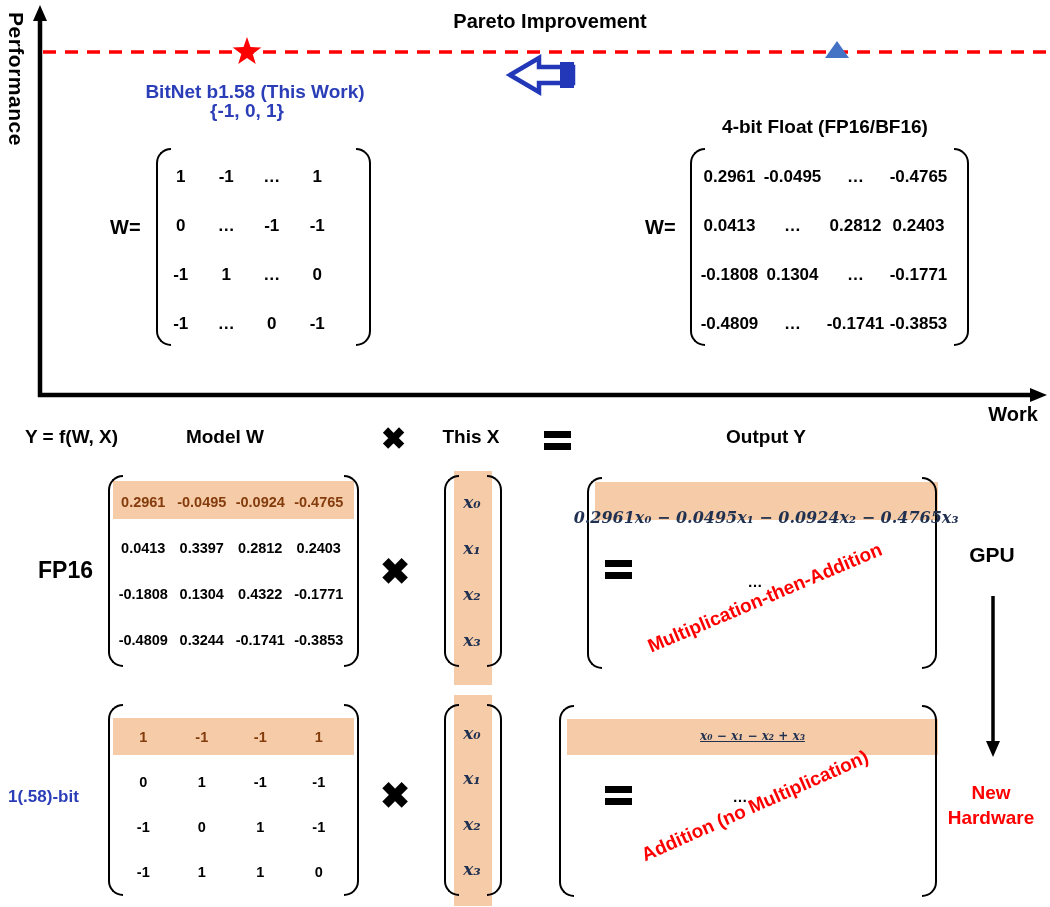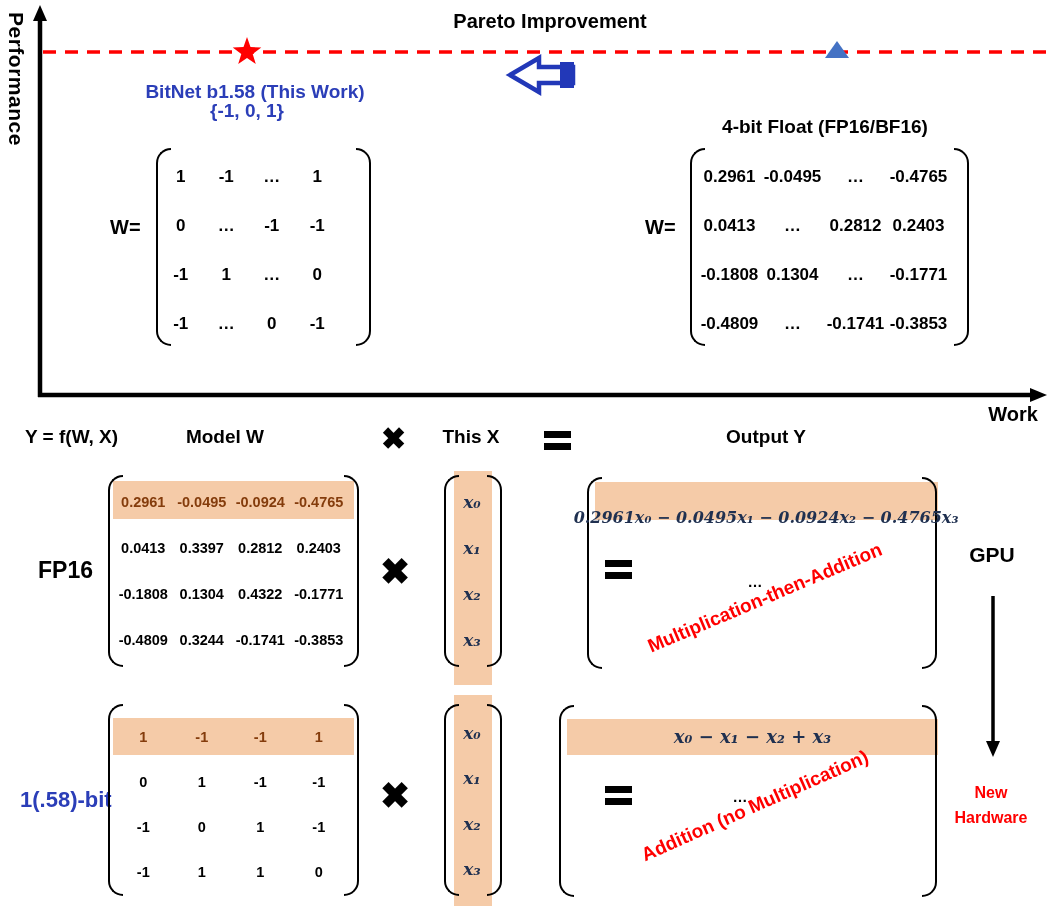--- a/index.html
+++ b/index.html
@@ -154,21 +154,21 @@
 
   <div class="hl" style="left:595px;top:482px;width:343px;height:38px;"></div>
   <div class="br l" style="left:587px;top:477px;height:188px;"></div>
   <div class="br r" style="left:922px;top:477px;height:188px;"></div>
   <div class="eqline math" style="left:597px;top:483px;width:338px;height:36px;margin-top:16px;">0.2961x₀ − 0.0495x₁ − 0.0924x₂ − 0.4765x₃</div>
   <div class="dots" style="left:740px;top:573px;width:30px;">…</div>
   <div class="ann ctr" style="left:595px;top:580px;width:340px;height:36px;font-size:19px;transform:rotate(-23deg);">Multiplication-then-Addition</div>
 
   <div class="abs b ctr" style="left:960px;top:543px;width:64px;font-size:21px;">GPU</div>
 
-  <div class="abs b blue" style="left:20px;top:787px;font-size:22px;">1(.58)-bit</div>
+  <div class="abs b blue" style="left:8px;top:787px;font-size:17px;">1(.58)-bit</div>
 
   <div class="hl" style="left:113px;top:718px;width:241px;height:37px;"></div>
   <div class="br l" style="left:108px;top:704px;height:188px;"></div>
   <div class="br r" style="left:344px;top:704px;height:188px;"></div>
   <div class="mgrid" style="left:114px;top:714px;width:234px;height:180px;">
     <span class="mcell botcell brown">1</span>
     <span class="mcell botcell brown">-1</span>
     <span class="mcell botcell brown">-1</span>
     <span class="mcell botcell brown">1</span>
     <span class="mcell botcell">0</span>
@@ -195,22 +195,22 @@
     <span class="math incell">x₁</span>
     <span class="math incell">x₂</span>
     <span class="math incell">x₃</span>
   </div>
 
   <div class="heq" style="left:605px;top:786px;"></div>
 
   <div class="hl" style="left:567px;top:719px;width:371px;height:36px;"></div>
   <div class="br l" style="left:559px;top:705px;height:188px;"></div>
   <div class="br r" style="left:922px;top:705px;height:188px;"></div>
-  <div class="eqline math" style="left:575px;top:719px;width:355px;height:34px;font-size:18px;">x₀ − x₁ − x₂ + x₃</div>
+  <div class="eqline math" style="left:575px;top:719px;width:355px;height:34px;font-size:12px;text-decoration:underline;">x₀ − x₁ − x₂ + x₃</div>
   <div class="dots" style="left:725px;top:788px;width:30px;">…</div>
   <div class="ann ctr" style="left:570px;top:786px;width:370px;height:40px;font-size:19px;transform:rotate(-24deg);">Addition (no Multiplication)</div>
 
-  <div class="abs b redtxt" style="left:935px;top:780px;width:112px;font-size:16px;line-height:25px;text-align:center;">
+  <div class="abs b redtxt" style="left:935px;top:780px;width:112px;font-size:19px;line-height:25px;text-align:center;">
     <div>New</div>
     <div>Hardware</div>
   </div>
 
 </div>
 
 </body></html>

